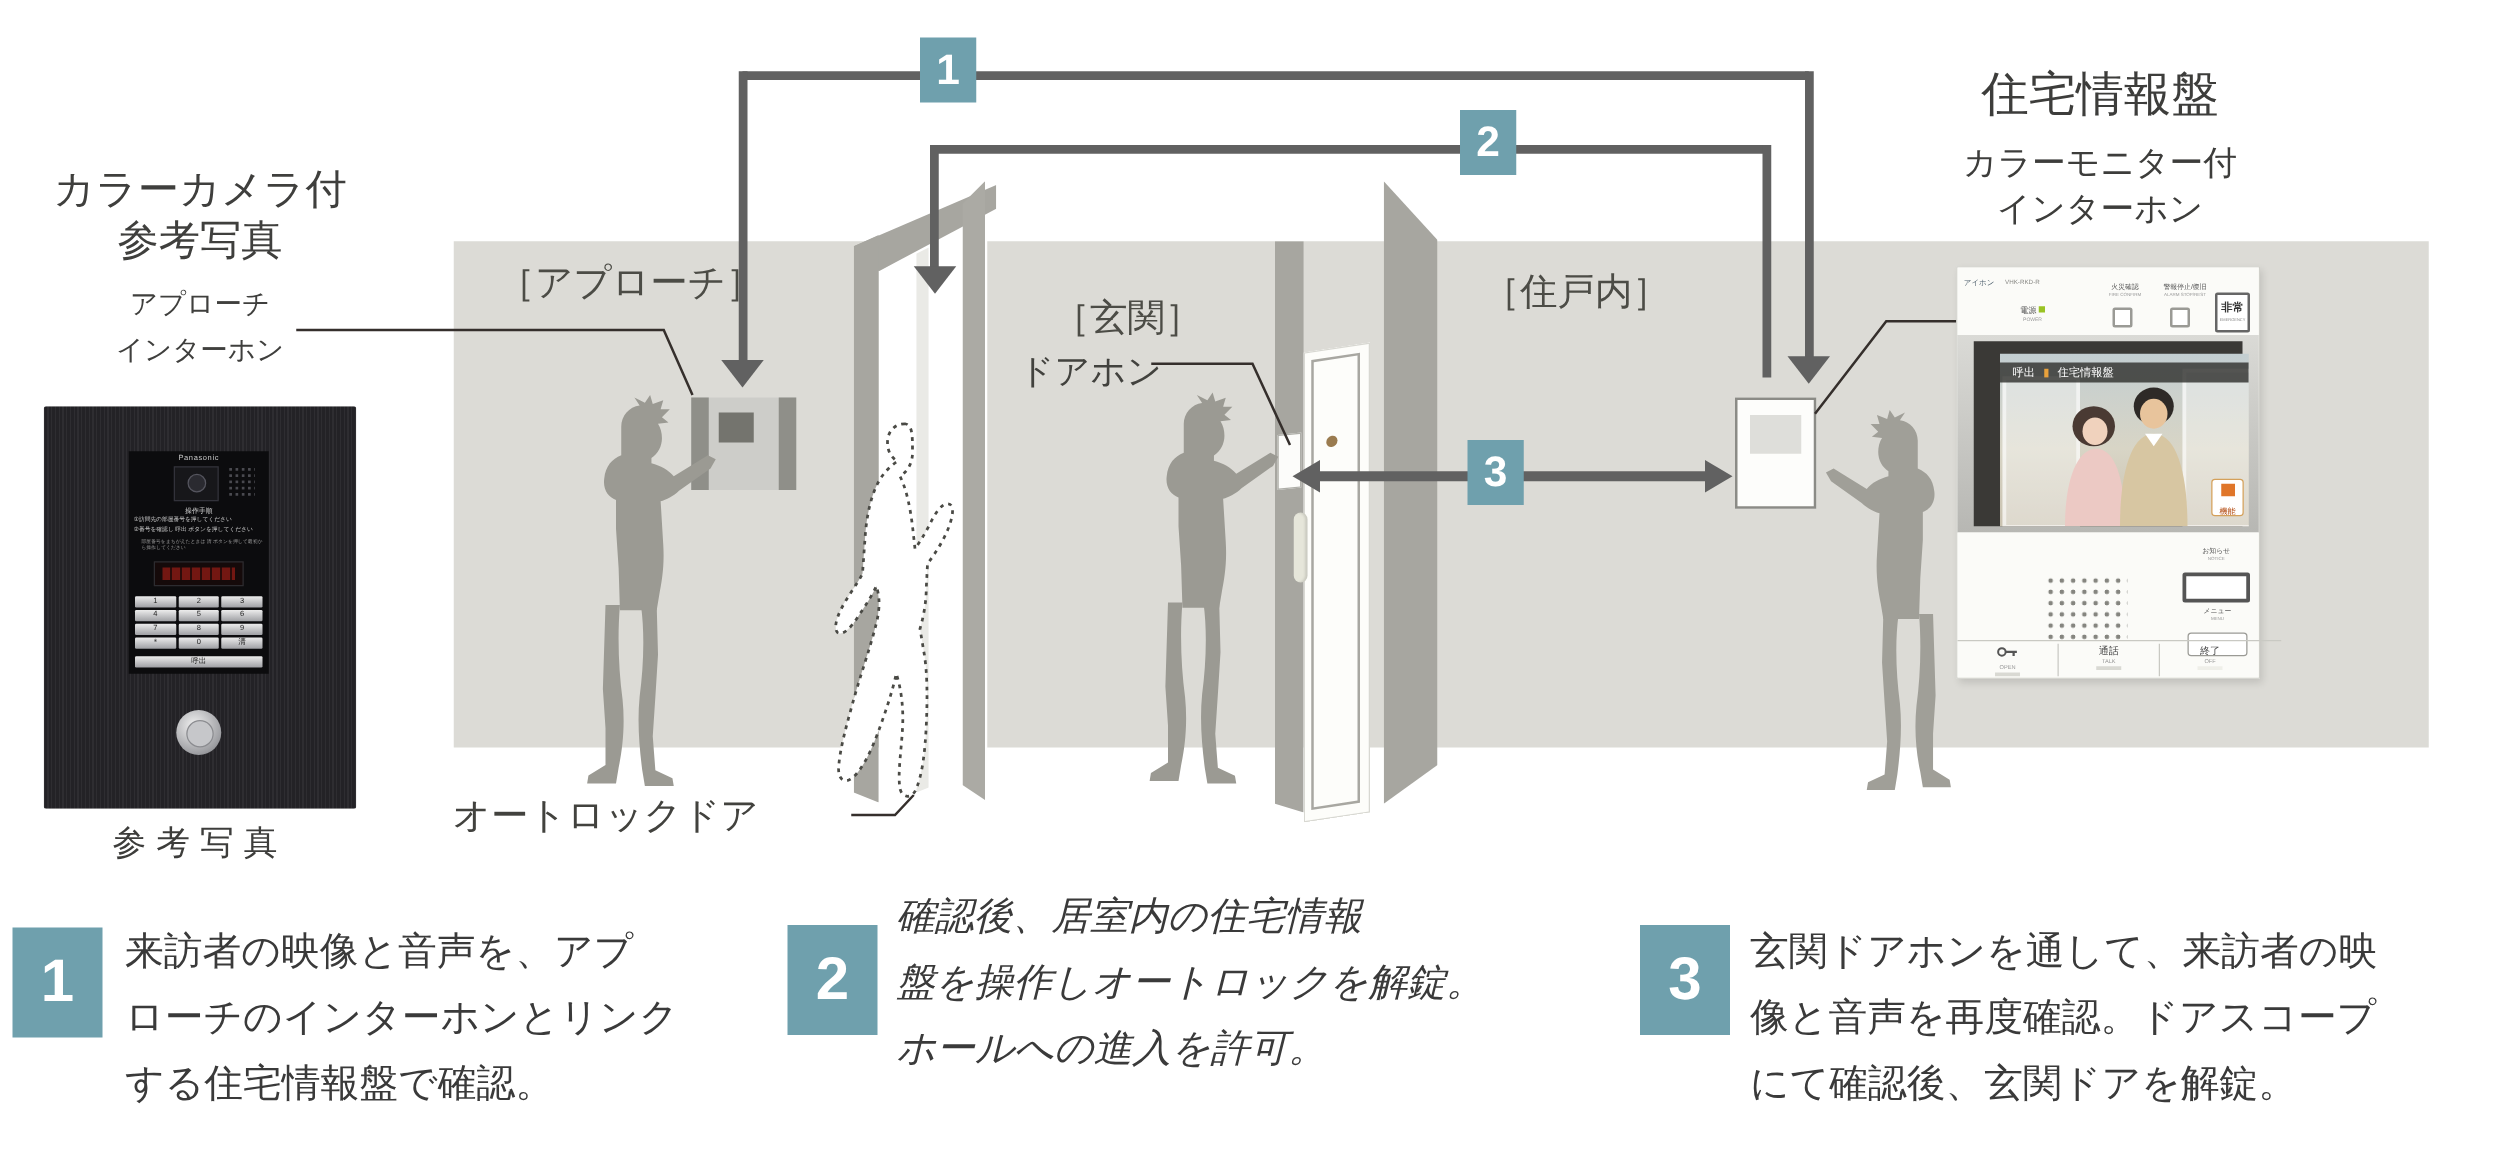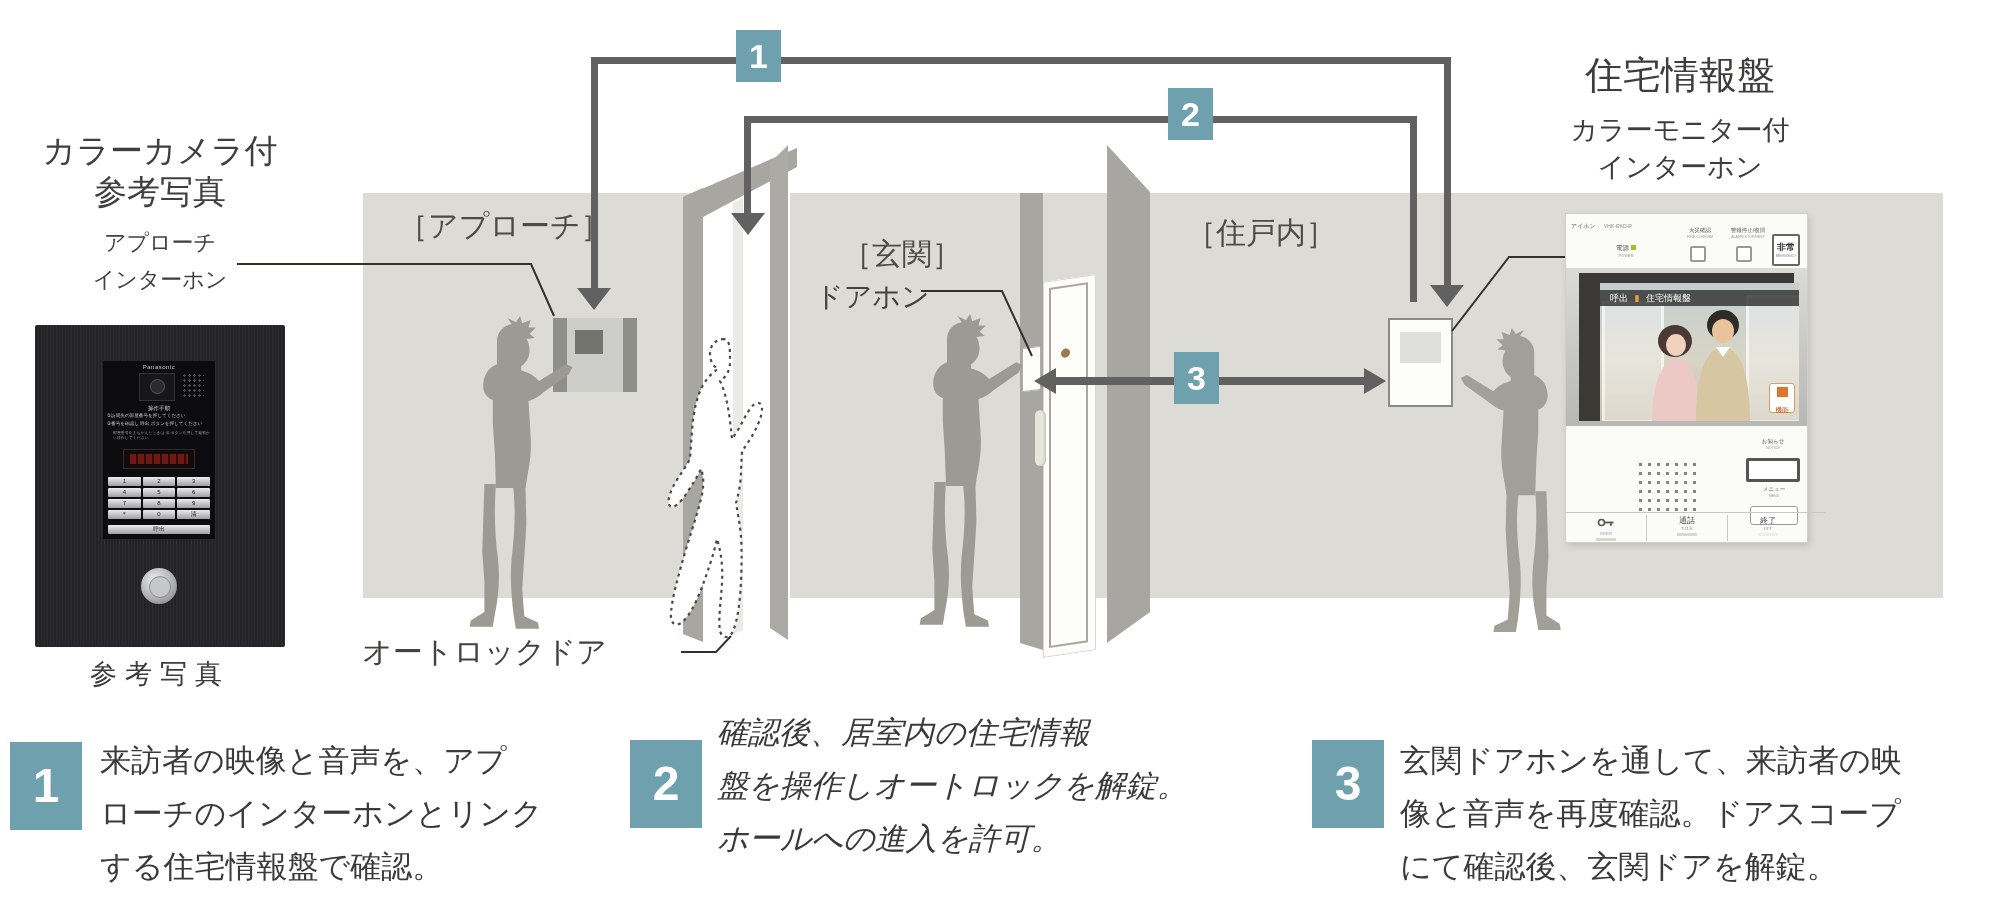--- a/index.html
+++ b/index.html
@@ -75,21 +75,21 @@
   .sc-head{left:0;top:7px;width:199px;height:16px;background:rgba(45,45,42,.8);color:#fff;font-size:9px;line-height:16px;}
   .sc-win{position:absolute;background:rgba(255,255,255,.38);border:3px solid rgba(255,255,255,.55);}
   .sc-func{right:4px;bottom:8px;width:24px;height:28px;background:#fff;border:1px solid #d4a05a;border-radius:3px;text-align:center;}
   .sc-func .ic{display:block;width:11px;height:10px;margin:3px auto 1px;background:#e0762a;}
   .sc-func .t{font-size:6.5px;color:#b34a10;}
   .m-low{left:0;top:212px;width:241px;height:116px;background:#fbfbf8;}
   .m-spk{left:70px;top:34px;width:66px;height:52px;
          background-image:radial-gradient(#85857f 1.7px,rgba(0,0,0,0) 2px);background-size:9px 9px;}
   .m-noticebtn{left:180px;top:32px;width:54px;height:24px;background:#fff;border:3px solid #555;border-radius:2px;box-sizing:border-box;}
   .m-menubtn{left:184px;top:80px;width:48px;height:19px;background:#fff;border:1.5px solid #9a9a95;border-radius:3px;box-sizing:border-box;}
-  .m-row{left:0;top:86px;width:259px;height:30px;border-top:1px solid #c9c9c3;font-family:Liberation Serif, serif;}
+  .m-row{left:0;top:86px;width:259px;height:30px;border-top:1px solid #c9c9c3;}
   .m-cell{position:absolute;top:0;width:80px;height:30px;text-align:center;}
   .m-cell .jp{font-size:8px;color:#444;line-height:10px;margin-top:3px;}
   .m-cell .en{font-size:4.5px;color:#999;display:block;}
   .m-cell .bar{width:20px;height:3px;background:#d9d9d3;margin:2px auto 0;}
   .m-div{position:absolute;top:2px;width:1px;height:26px;background:#c9c9c3;}
   
   .lab{color:#42423e;}
   
   .step-text{font-size:31px;line-height:53px;color:#3a3a3a;}
 </style>

